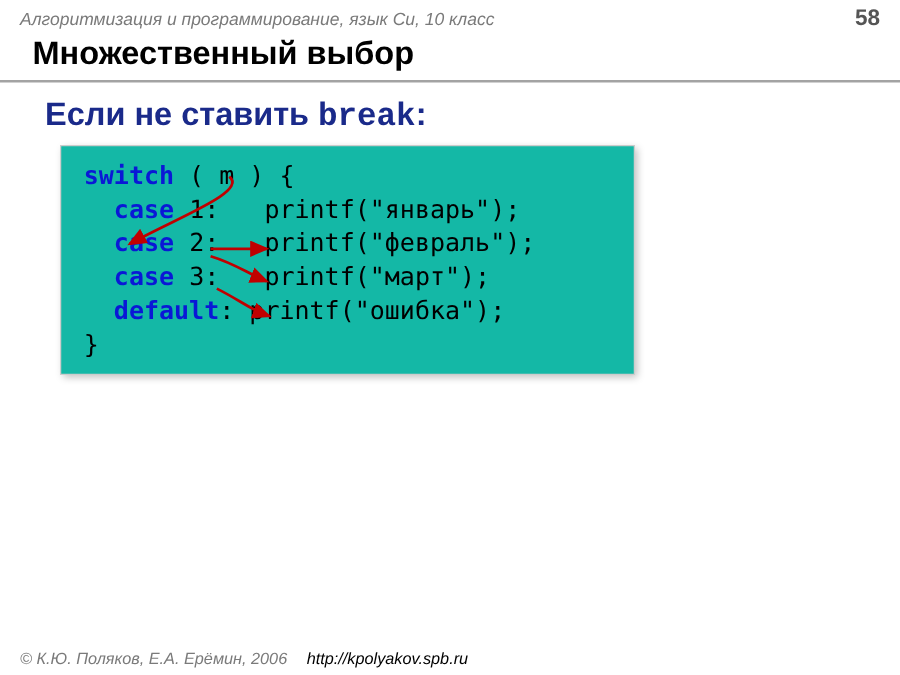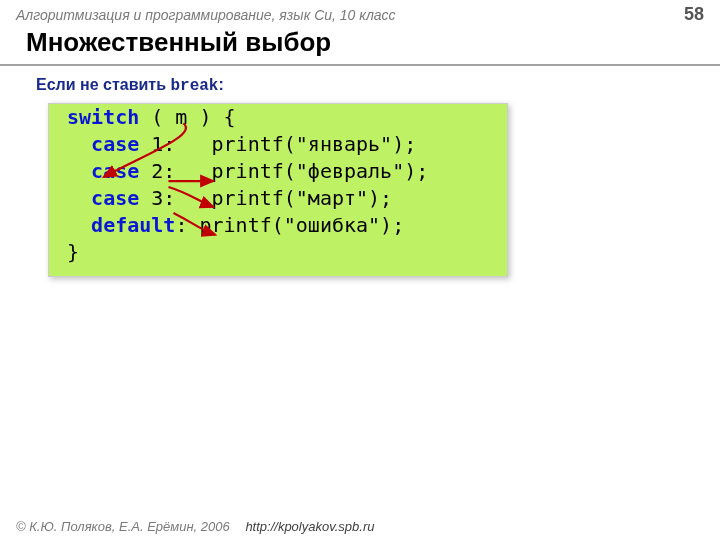--- a/index.html
+++ b/index.html
@@ -32,30 +32,30 @@
       font-size: 26px;
       font-weight: bold;
       color: #000;
       padding: 2px 16px 6px 26px;
       border-bottom: 2px solid #a3a3a3;
     }
     .content {
       padding: 10px 28px 0 36px;
     }
     .intro {
-      font-size: 16px;
+      font-size: 26px;
       margin-bottom: 8px;
     }
     .intro .blue { color: #1a2a8a; font-weight: bold; }
     .intro .mono { font-family: "Courier New", monospace; font-weight: bold; color: #1a2a8a; }
     .codebox {
-      background: #bef264;
+      background: #14b8a6;
       border: 1px solid #ccc;
       box-shadow: 2px 2px 6px rgba(0,0,0,0.25);
-      padding: 0 18px 10px 18px;
+      padding: 10px 18px 10px 18px;
       width: 460px;
       margin: 0 0 12px 12px;
       font-family: "Courier New", monospace;
       font-size: 20px;
       line-height: 1.35;
       position: relative;
     }
     .kw-switch { color: #0a18d6; font-weight: bold; }
     .kw-case { color: #0a18d6; font-weight: bold; }
     .kw-default { color: #0a18d6; font-weight: bold; margin-top: 12px; }
@@ -74,21 +74,21 @@
     .result-line .mono { font-family: "Courier New", monospace; font-weight: bold; color: #1a2a8a; }
     .result-line .red { color: #c00000; font-weight: bold; font-family: "Courier New", monospace; }
     .footer {
       position: absolute;
       bottom: 6px;
       left: 16px;
       font-style: italic;
       font-size: 13px;
       color: #7a7a7a;
     }
-    .footer a { color: #404040; text-decoration: none; margin-left: 12px; font-style: italic; }
+    .footer a { color: #000000; text-decoration: none; margin-left: 12px; font-style: italic; }
     pre { margin: 0; }
   </style>
 </head>
 <body>
 
 <div class="header">
   <span>Алгоритмизация и программирование, язык Си, 10 класс</span>
   <span class="page-num">58</span>
 </div>
 

